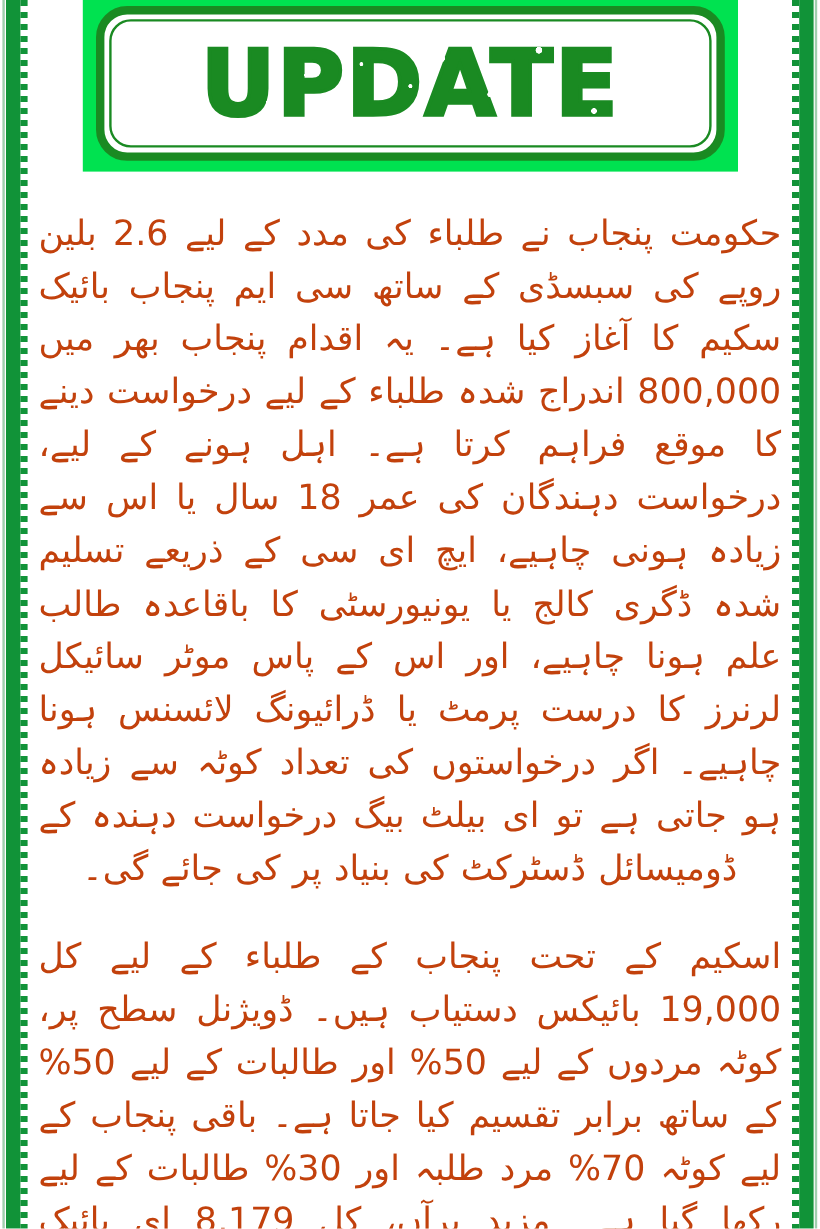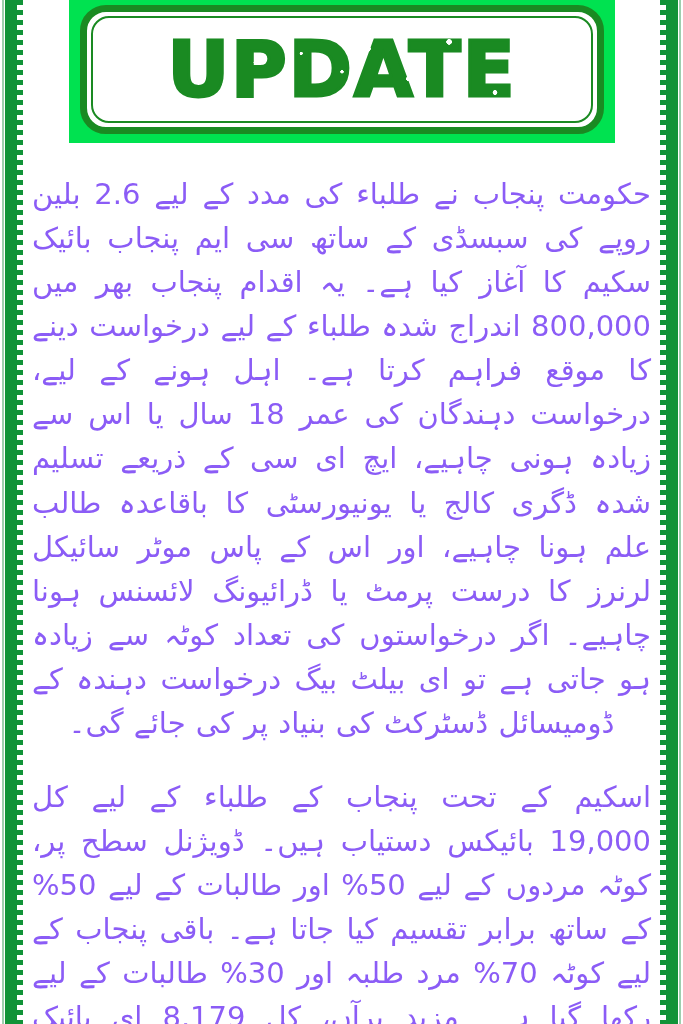--- a/index.html
+++ b/index.html
@@ -141,21 +141,21 @@
     right: 32px;
     top: 172px;
     direction: rtl;
     text-align: justify;
     text-align-last: center;
   }
   .para {
     font-family: "DejaVu Sans", sans-serif;
     font-size: 29px;
     line-height: 1.52;
-    color: #8b5cf6;
+    color: #c2410c;
     margin: 0 0 30px 0;
     direction: rtl;
     unicode-bidi: embed;
     text-align: justify;
     text-align-last: center;
     word-spacing: 1px;
   }
   .para:last-child { margin-bottom: 0; }
 </style>
 </head>

